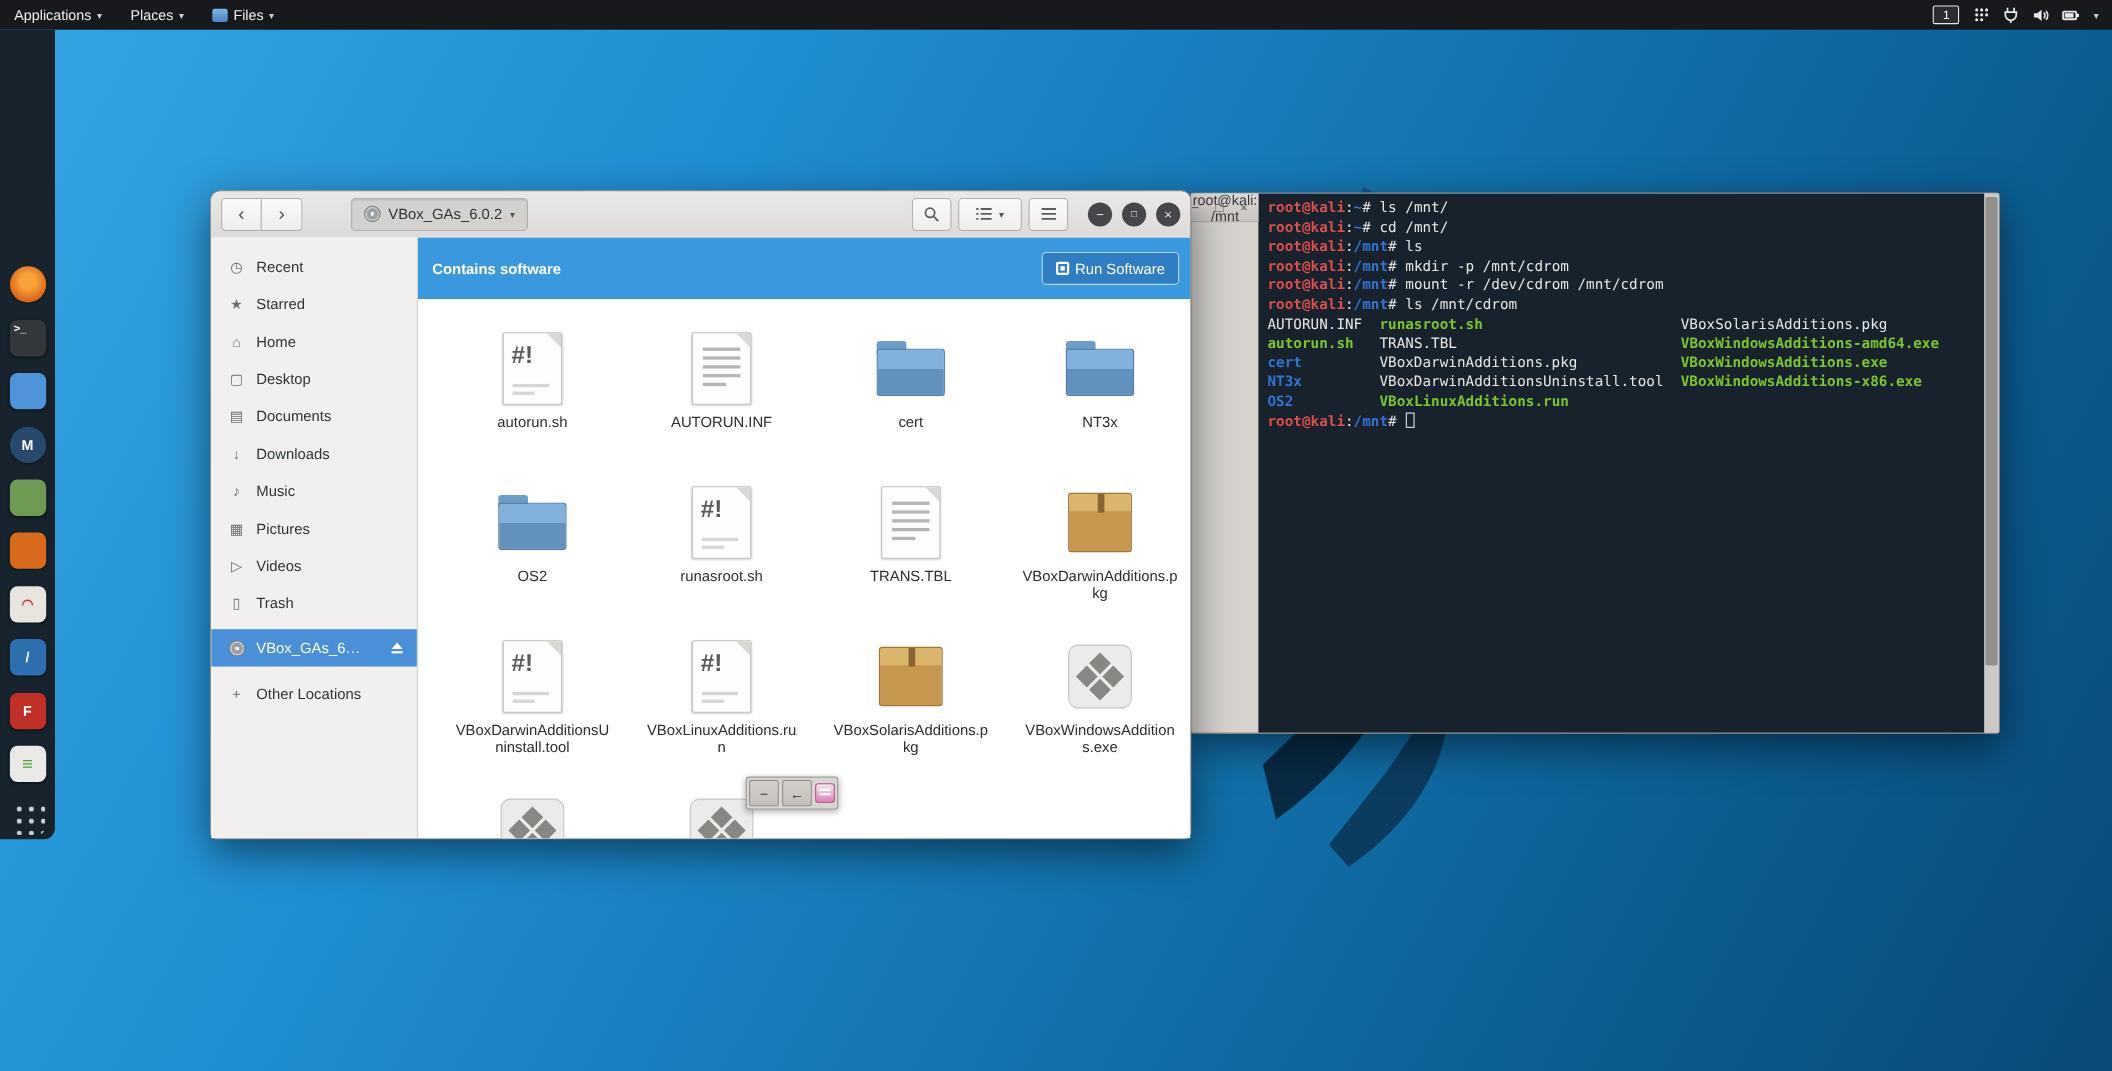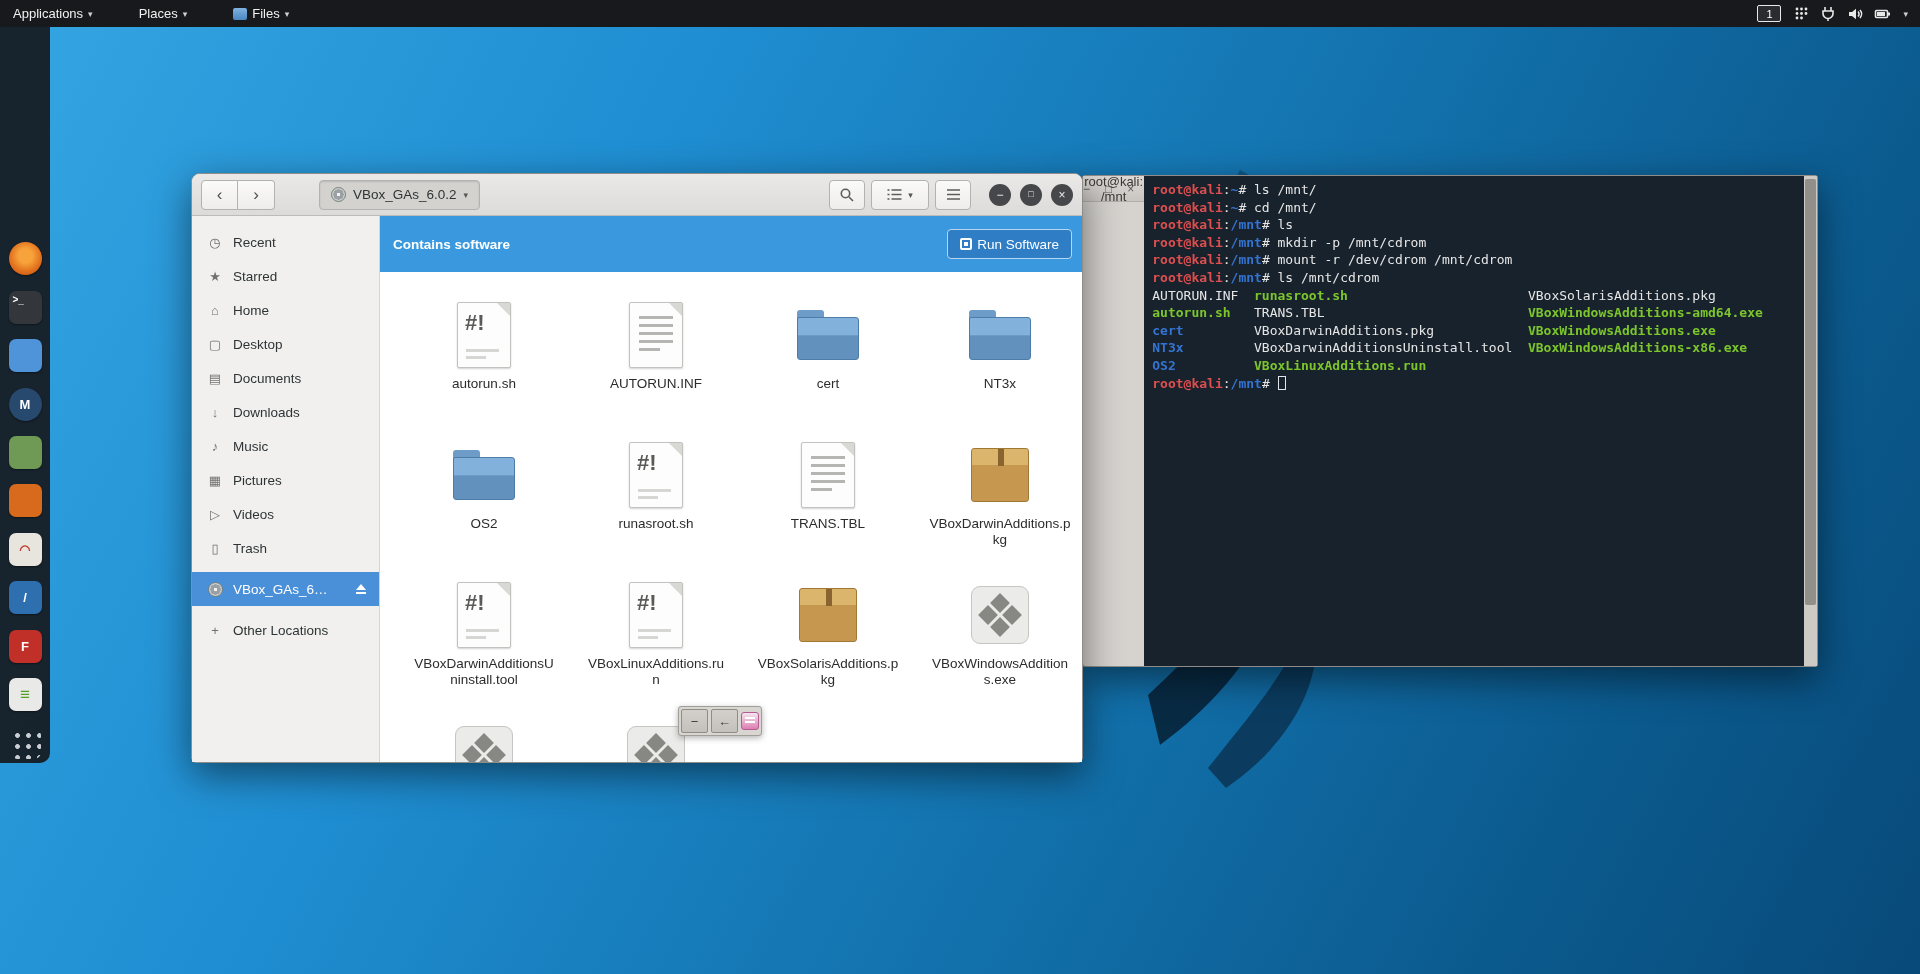--- a/index.html
+++ b/index.html
@@ -4,21 +4,21 @@
 <style>
   * { margin:0; padding:0; box-sizing:border-box; }
   html,body { width:1920px; height:974px; overflow:hidden; font-family:"Liberation Sans", sans-serif; }
   body { position:relative;
     background: linear-gradient(118deg,#35a5e2 0%,#1f8ed2 30%,#1373ae 58%,#0b5a8e 82%,#084a79 100%); }
   #swirls { position:absolute; left:0; top:0; width:1920px; height:974px; }
 
   
   #topbar { position:absolute; left:0; top:0; width:1920px; height:27px; background:#17191c;
     display:flex; align-items:center; color:#f0f0f0; font-size:13px; z-index:50; }
-  #topbar-menus { display:flex; align-items:flex-end; height:100%;gap:20px; }
+  #topbar-menus { display:flex; align-items:flex-end; height:100%; }
   .tb-menu { display:flex; align-items:center; gap:5px; padding:0 13px; height:100%; cursor:default; }
   .tb-caret { font-size:9px; color:#cfcfcf; }
   .tb-appicon { width:14px; height:12px; background:linear-gradient(#7fb3e0,#4a86c4); border-radius:2px; }
   #clock { position:absolute; left:0; right:0; text-align:center; pointer-events:none; }
   #status { margin-left:auto; display:flex; align-items:center; gap:13px; padding-right:12px; height:100%; }
   #workspace { width:24px; height:17px; border:1px solid #e8e8e8; background:#2a2c30; color:#fff;
     font-size:11px; display:flex; align-items:center; justify-content:center; border-radius:2px; }
   #system-menu { display:flex; align-items:center; gap:11px; height:100%; }
   #system-menu svg { display:block; }
 

